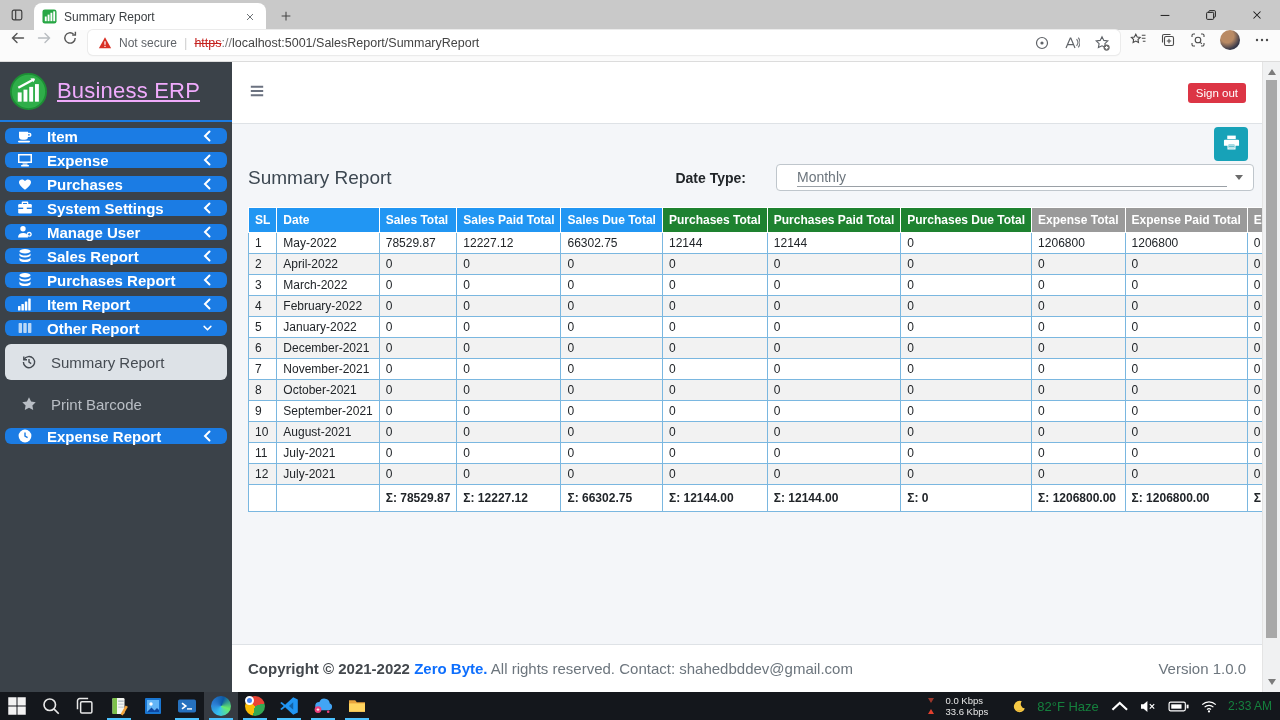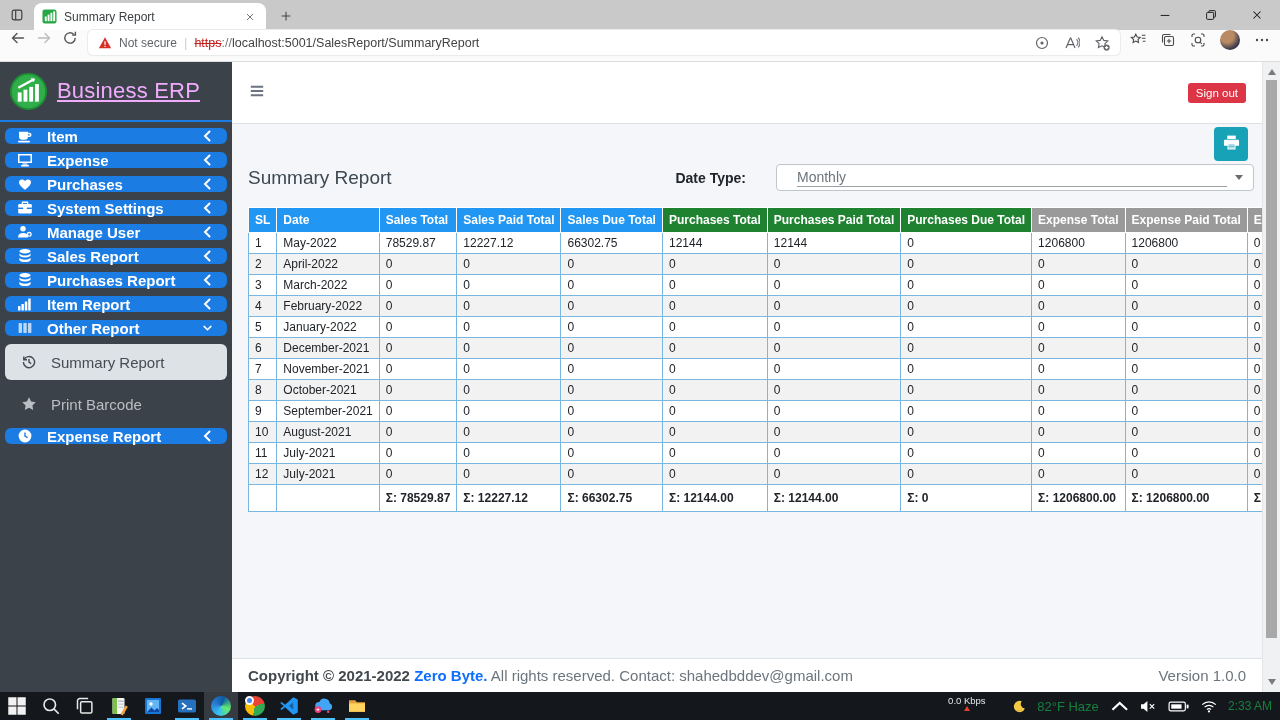--- a/index.html
+++ b/index.html
@@ -77,21 +77,21 @@
   table.report { border-collapse:collapse; margin-top:16px; background:#fff; table-layout:fixed; }
   table.report th { font-size:12px; font-weight:700; color:#fff; text-align:left; padding:5px 6px; border:1px solid rgba(255,255,255,.45); white-space:nowrap; overflow:hidden; }
   th.th-sales { background:var(--thSales); }
   th.th-purchases { background:var(--thPurchases); }
   th.th-expense { background:var(--thExpense); }
   table.report td { font-size:12px; color:#212529; padding:3px 6px; border:1px solid var(--tableBorder); white-space:nowrap; overflow:hidden; }
   table.report tbody tr:nth-child(even) { background:#f2f2f2; }
   table.report tfoot td { font-weight:700; padding:6px 6px; background:#fff; }
 
   
-  .app-footer { height:34px; background:#fff; border-top:1px solid #dee2e6; display:flex; align-items:center; justify-content:space-between; padding:0 16px; flex-shrink:0; font-size:15px; }
+  .app-footer { height:48px; background:#fff; border-top:1px solid #dee2e6; display:flex; align-items:center; justify-content:space-between; padding:0 16px; flex-shrink:0; font-size:15px; }
   .copy-left { color:#6c757d; }
   .copy-bold { color:#43484d; font-weight:700; }
   .copy-brand { color:var(--link); font-weight:700; }
   .version { color:#6c757d; }
 
   
   .scrollbar { position:absolute; top:0; right:0; width:18px; height:100%; background:#f0f1f2; border-left:1px solid #e4e4e4; }
   .sb-arrow { position:absolute; left:0; width:100%; height:16px; display:flex; align-items:center; justify-content:center; }
   .sb-arrow.up { top:2px; } .sb-arrow.down { bottom:2px; }
   .tri-up { width:0; height:0; border-left:4px solid transparent; border-right:4px solid transparent; border-bottom:6px solid #7b7b7b; }
@@ -101,21 +101,21 @@
   
   .taskbar { height:28px; background:#14171c; display:flex; align-items:stretch; flex-shrink:0; color:#fff; }
   .tb-item { width:34px; display:flex; align-items:center; justify-content:center; position:relative; cursor:pointer; }
   .tb-item.running::after { content:''; position:absolute; bottom:0; left:5px; right:5px; height:2px; background:#4cc2ff; }
   .tb-item.active { background:#363b42; }
   .edge-circle { border-radius:50%; background:conic-gradient(from 200deg, #35c1f1, #2b7cd3, #0c59a4, #66eb6e, #35c1f1); }
   .chrome-outer { border-radius:50%; background:conic-gradient(from -45deg, #ea4335 0 33%, #34a853 0 66%, #fbbc05 0 100%); display:flex; align-items:center; justify-content:center; }
   .chrome-inner { width:9px; height:9px; border-radius:50%; background:#4285f4; border:2px solid #fff; }
   .tray { margin-left:auto; display:flex; align-items:center; gap:11px; padding-right:8px; }
   .net { font-size:9.5px; line-height:11px; color:#e8e8e8; }
-  .net-row { display:flex; align-items:center; gap:11px;flex-direction:column; }
+  .net-row { display:flex; align-items:center; gap:11px; }
   .arr { width:0; height:0; border-left:3px solid transparent; border-right:3px solid transparent; }
   .arr-down { border-top:5px solid #9b382c; }
   .arr-up { border-bottom:5px solid #e2402e; }
   .tray-text { font-size:12px; color:#15803d; white-space:nowrap; }
   .tray-icon { display:flex; align-items:center; }
   .tray-icon svg { height:13px; display:block; }
 </style>
 </head>
 <body>
 

